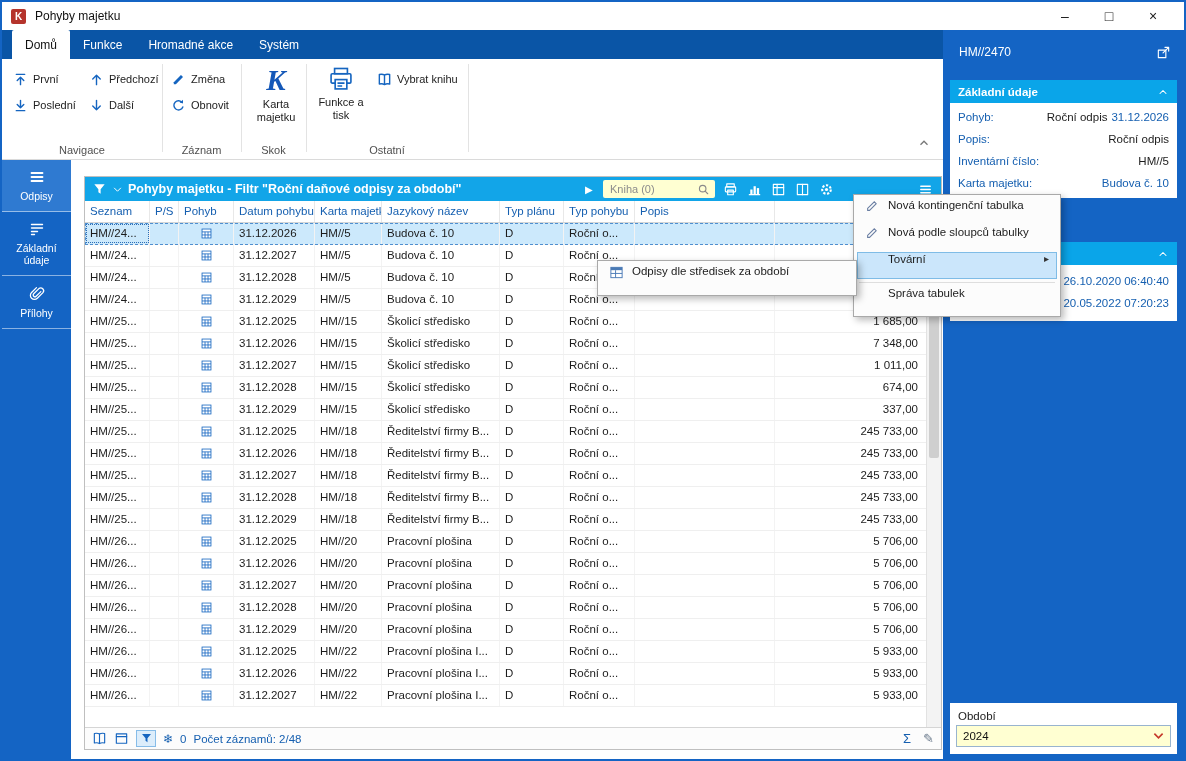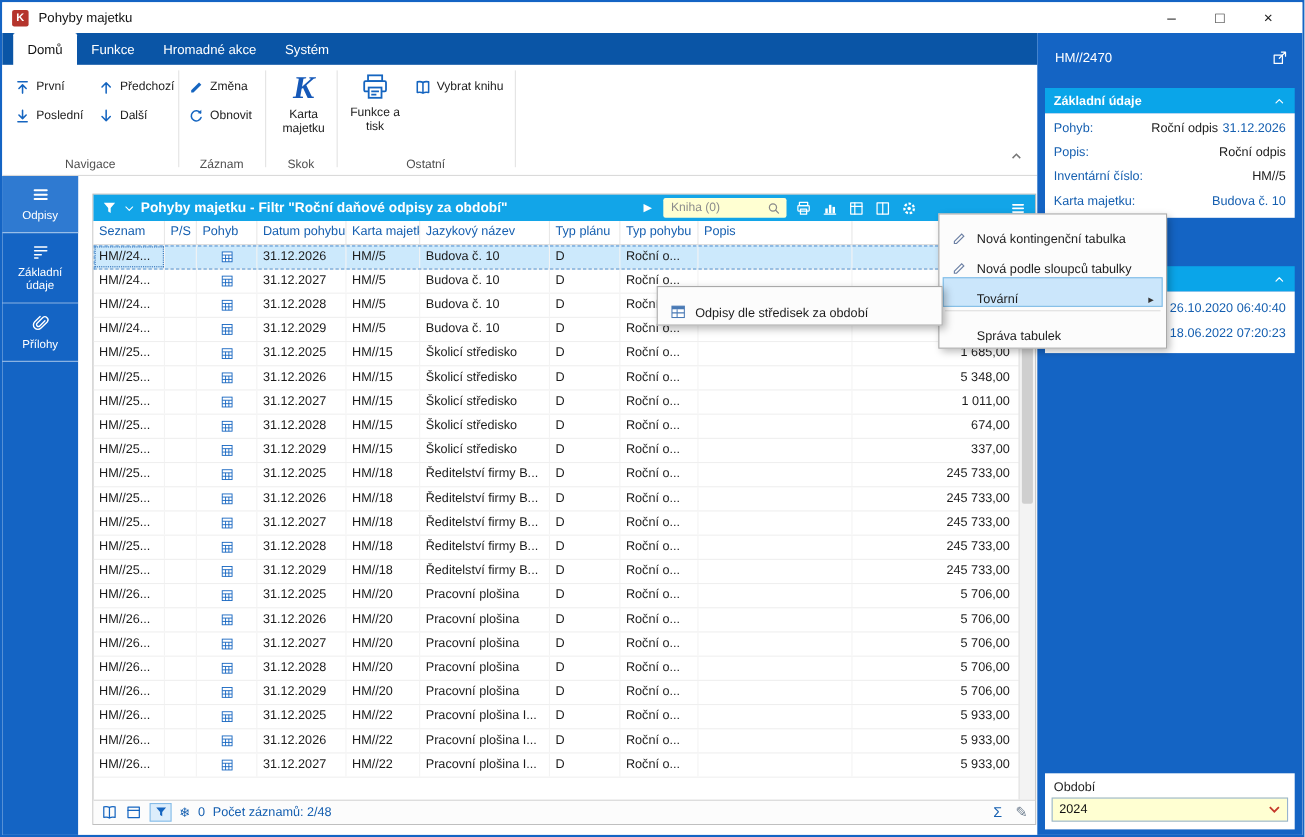--- a/index.html
+++ b/index.html
@@ -83,21 +83,21 @@
   .pv{color:#1c1c1c}.pk{color:#155fb0}
   .pv:empty,.pk:empty{display:none}
   .field-label{font-size:11.5px;color:#222;padding:7px 8px 3px}
   .combo{margin:0 6px;height:22px;background:#ffffd2;border:1px solid #98b4cf;display:flex;align-items:center;padding:0 6px;font-size:11.5px;color:#111}
   .combo .arr{margin-left:auto;display:flex}
 
   
   .menu{position:absolute;background:#fcfcfc;border:1px solid #a9a9a9;box-shadow:3px 3px 7px rgba(0,0,0,.28);padding:3px;font-size:11.5px;color:#1c1c1c}
   .menu-main{left:851px;top:192px;width:208px;z-index:70}
   .menu-sub{left:595px;top:258px;width:260px;z-index:80}
-  .mi{height:27px;display:flex;align-items:flex-end;gap:7px;padding:0 7px 0 5px;border:1px solid transparent}
+  .mi{height:27px;display:flex;align-items:flex-start;gap:7px;padding:0 7px 0 5px;border:1px solid transparent}
   .menu-sub .mi{height:28px}
   .mic{width:18px;display:flex;justify-content:center;flex:none}
   .mi.hl{background:#cbe6fb;border-color:#7fbce6}
   .msep{height:1px;background:#dedede;margin:3px 2px}
   .subarr{margin-left:auto;color:#333;font-size:10px}
 </style>
 </head>
 <body>
 
 <div class="window">
@@ -388,21 +388,21 @@
               <rect x="2.5" y="2.5" width="11" height="11" fill="#fff" stroke="#1565c0"></rect>
               <path d="M2.5 6h11M6.2 6v7.5M9.9 6v7.5M2.5 9.8h11" stroke="#1565c0" fill="none"></path>
             </svg>
     </div>
     <div>31.12.2026</div>
     <div>HM//15</div>
     <div>Školicí středisko</div>
     <div>D</div>
     <div>Roční o...</div>
     <div></div>
-    <div class="c-num">5 348,00</div>
+    <div class="c-num">7 348,00</div>
   </div>
         <div class="grid-row grid-cols">
     <div>HM//25...</div>
     <div></div>
     <div class="c-pohyb">
       <svg width="13" height="13" viewBox="0 0 16 16">
               <rect x="2.5" y="2.5" width="11" height="11" fill="#fff" stroke="#1565c0"></rect>
               <path d="M2.5 6h11M6.2 6v7.5M9.9 6v7.5M2.5 9.8h11" stroke="#1565c0" fill="none"></path>
             </svg>
     </div>
@@ -755,21 +755,21 @@
     <div class="p-card card2">
       <div class="p-row right">
         <span class="prv">
             <span class="pv">K2</span>
             <span class="pk">26.10.2020 06:40:40</span>
           </span>
       </div>
       <div class="p-row right">
         <span class="prv">
             <span class="pv">K2</span>
-            <span class="pk">18.06.2022 07:20:23</span>
+            <span class="pk">20.05.2022 07:20:23</span>
           </span>
       </div>
     </div>
 
     <div class="p-card card3">
       <div class="field-label">Období</div>
       <div class="combo">
         <span>2024</span>
         <span class="arr">
             <svg width="11" height="8" viewBox="0 0 12 8">

